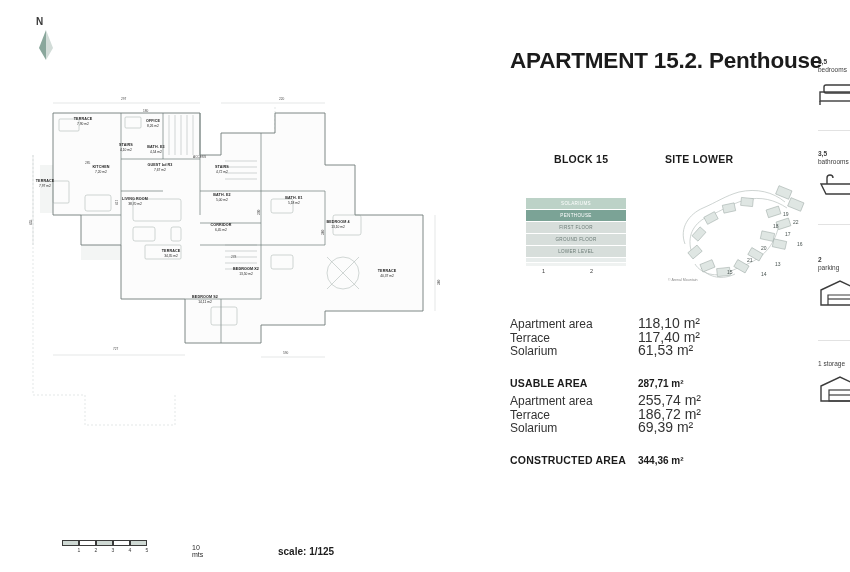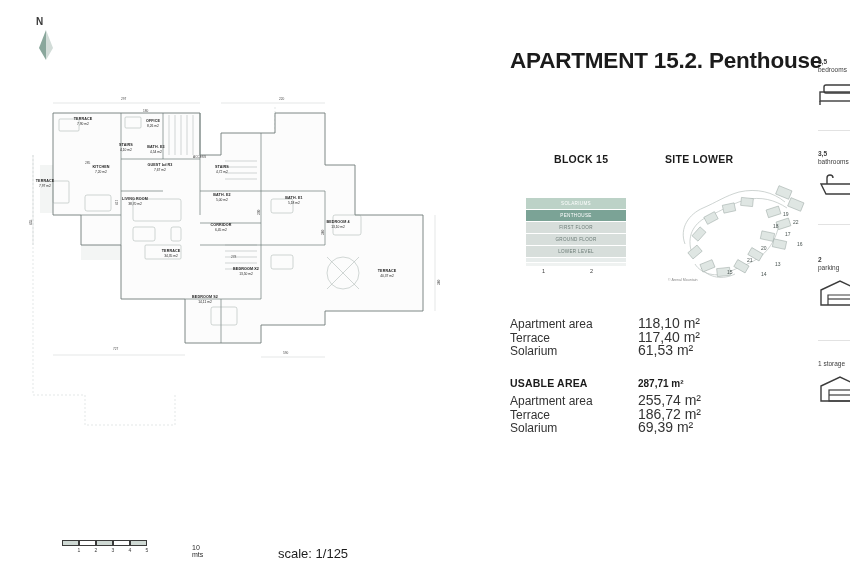--- a/index.html
+++ b/index.html
@@ -35,21 +35,21 @@
 
   
   .scalebar{position:absolute;left:62px;top:540px;}
   .sb-boxes{display:flex;}
   .sb-boxes div{width:17px;height:6px;border:.6px solid #3b3b3b;box-sizing:border-box;}
   .sb-boxes div:nth-child(odd){background:#cfd9d4;}
   .sb-boxes div:nth-child(even){background:#ffffff;}
   .sb-nums{position:relative;height:10px;margin-top:1px;}
   .sb-nums span{position:absolute;font-size:5px;color:#3b3b3b;transform:translateX(-50%);}
   .sb-label{position:absolute;left:130px;top:4px;font-size:7px;color:#2b2b2b;}
-  .scale-txt{position:absolute;left:278px;top:546px;font-size:13px;font-weight:normal;color:#1d1d1d;}
+  .scale-txt{position:absolute;left:278px;top:546px;font-size:10px;font-weight:bold;color:#1d1d1d;}
 
   
   .info{position:absolute;left:500px;top:0;width:350px;height:572px;}
   .title{position:absolute;left:10px;top:48px;font-size:22.5px;font-weight:bold;color:#1b1b1b;letter-spacing:-.2px;white-space:nowrap;}
   .subtitle{position:absolute;left:10px;top:78px;font-size:17px;font-weight:bold;color:#5f7c74;letter-spacing:.3px;}
 
   .block-h{position:absolute;left:10px;top:153px;font-size:10.5px;font-weight:bold;color:#1b1b1b;letter-spacing:.3px;margin-left:44px;}
   .site-h{position:absolute;left:165px;top:153px;font-size:10.5px;font-weight:bold;color:#1b1b1b;letter-spacing:.3px;}
 
   
@@ -369,20 +369,24 @@
         <div class="val">255,74 m²</div>
       </div>
       <div class="trow">
         <div class="lbl">Terrace</div>
         <div class="val">186,72 m²</div>
       </div>
       <div class="trow">
         <div class="lbl">Solarium</div>
         <div class="val">69,39 m²</div>
       </div>
+      <div class="trow total">
+        <div class="lbl">CONSTRUCTED AREA</div>
+        <div class="val">344,36 m²</div>
+      </div>
     </div>
   </div>
 
   <div class="iconcol">
 
     <div class="ic" style="top:58px">
       <div class="cap">
         <b>3,5</b><br>
         <span>bedrooms</span>
       </div>

